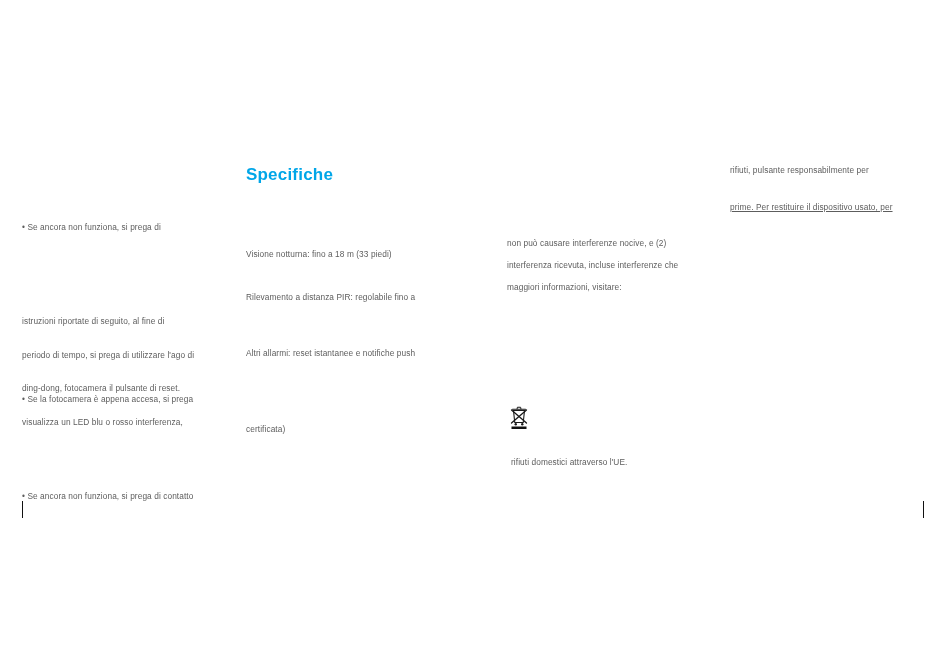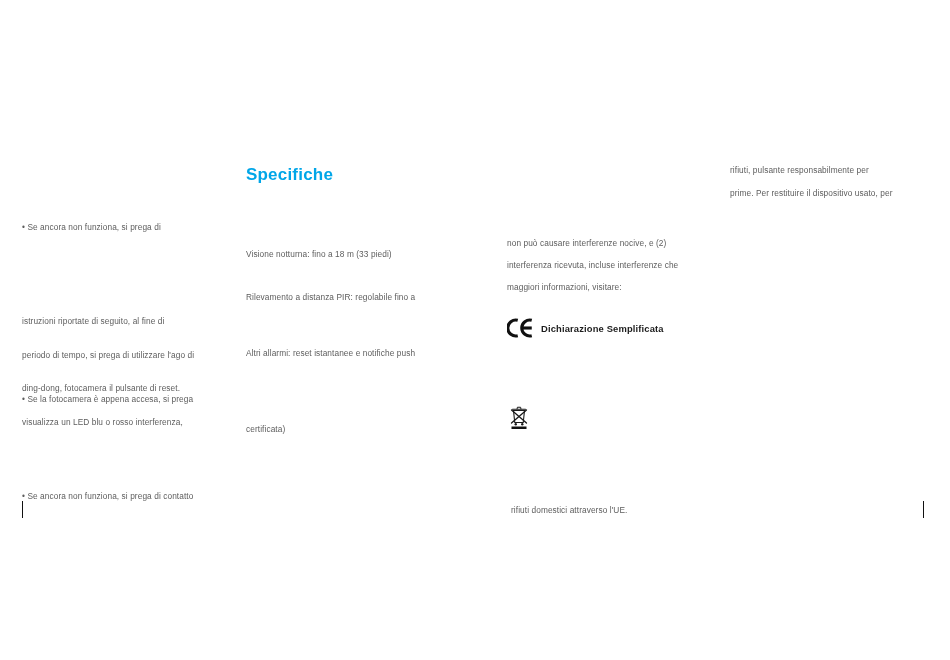--- a/index.html
+++ b/index.html
@@ -105,51 +105,40 @@
   <div class="frag" style="left:246px; top:346px;">Altri allarmi: reset istantanee e notifiche push</div>
 
   <div class="frag" style="left:246px; top:422px;">certificata)</div>
 
   <div class="frag" style="left:507px; top:236px;">non può causare interferenze nocive, e (2)</div>
 
   <div class="frag" style="left:507px; top:258px;">interferenza ricevuta, incluse interferenze che</div>
 
   <div class="frag" style="left:507px; top:280px;">maggiori informazioni, visitare:</div>
 
-  <div class="ce-block" style="left:507px; top:317px;">
-    <svg class="ce-mark" viewBox="0 0 52 40" aria-hidden="true">
-
-      <path d="M21.5 4.5 A16 16 0 1 0 21.5 35.5" fill="none" stroke="#111111" stroke-width="6.2" stroke-linecap="butt"></path>
-
-      <path d="M49.5 4.5 A16 16 0 1 0 49.5 35.5" fill="none" stroke="#111111" stroke-width="6.2" stroke-linecap="butt"></path>
-      <rect x="31" y="16.9" width="18.5" height="6.2" fill="#111111"></rect>
-      <rect x="31" y="4.0" width="0.1" height="0.1" fill="#111111"></rect>
-    </svg>
-    <span class="ce-caption">Dichiarazione Semplificata</span>
-  </div>
 
   <svg class="weee-icon" style="left:509px; top:404px;" viewBox="0 0 40 50" aria-hidden="true">
 
     <path d="M9 13 L31 13 L28.5 37 L11.5 37 Z" fill="none" stroke="#1a1a1a" stroke-width="2.2"></path>
 
     <path d="M7 10.5 L33 10.5" stroke="#1a1a1a" stroke-width="2.4" stroke-linecap="round"></path>
 
     <path d="M16 10.5 L16.8 6.5 L23.2 6.5 L24 10.5" fill="none" stroke="#1a1a1a" stroke-width="2"></path>
 
     <circle cx="13.5" cy="40.5" r="2.4" fill="#1a1a1a"></circle>
     <circle cx="26.5" cy="40.5" r="2.4" fill="#1a1a1a"></circle>
 
     <path d="M5 12 L35 38 M35 12 L5 38" stroke="#1a1a1a" stroke-width="2.6" stroke-linecap="round"></path>
 
     <rect x="5" y="45" width="30" height="5" fill="#111111"></rect>
   </svg>
 
-  <div class="frag" style="left:511px; top:455px;margin-top:48px;">rifiuti domestici attraverso l'UE.</div>
+  <div class="frag" style="left:511px; top:455px;">rifiuti domestici attraverso l'UE.</div>
 
   <div class="frag" style="left:730px; top:163px;">rifiuti, pulsante responsabilmente per</div>
 
-  <div class="frag" style="left:730px; top:186px;">prime. Per restituire il dispositivo usato, per</div>
+  <div class="frag" style="left:730px; top:200px;text-decoration:underline;">prime. Per restituire il dispositivo usato, per</div>
 
 
   <div class="crop-tick" style="left:22px; top:501px; height:17px;"></div>
   <div class="crop-tick" style="left:923px; top:501px; height:17px;"></div>
 
 </div>
 
 </body></html>

